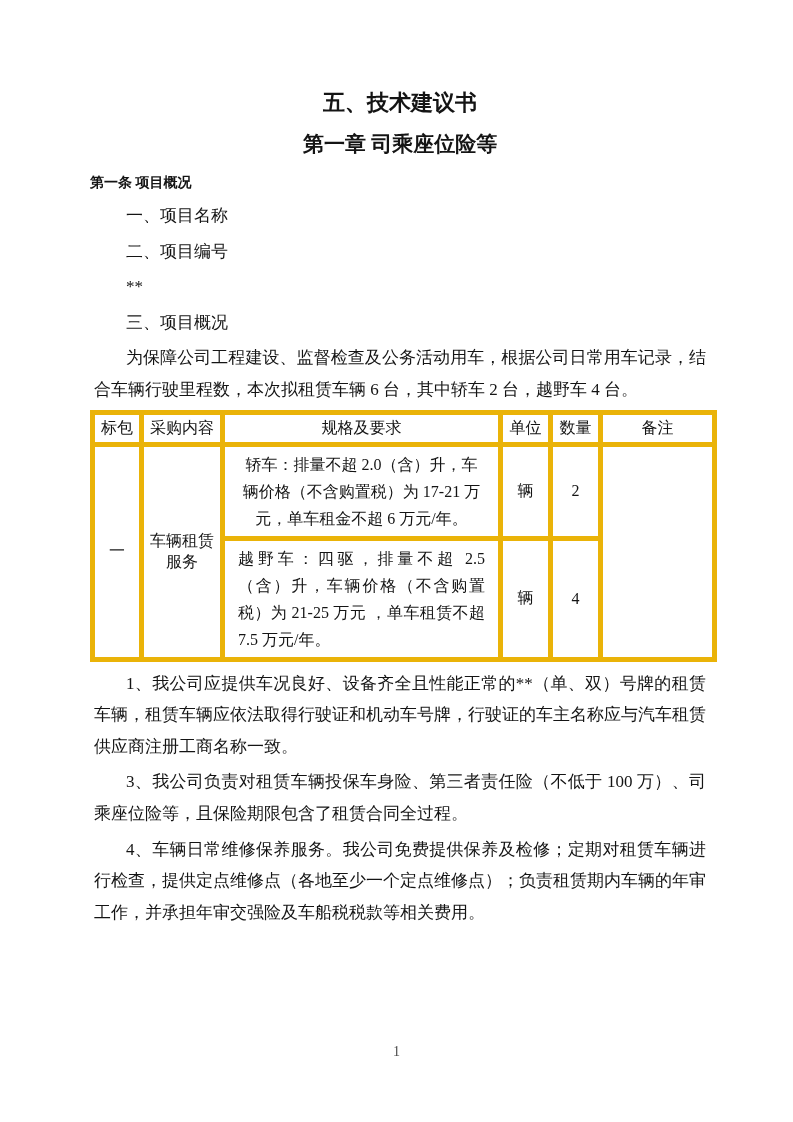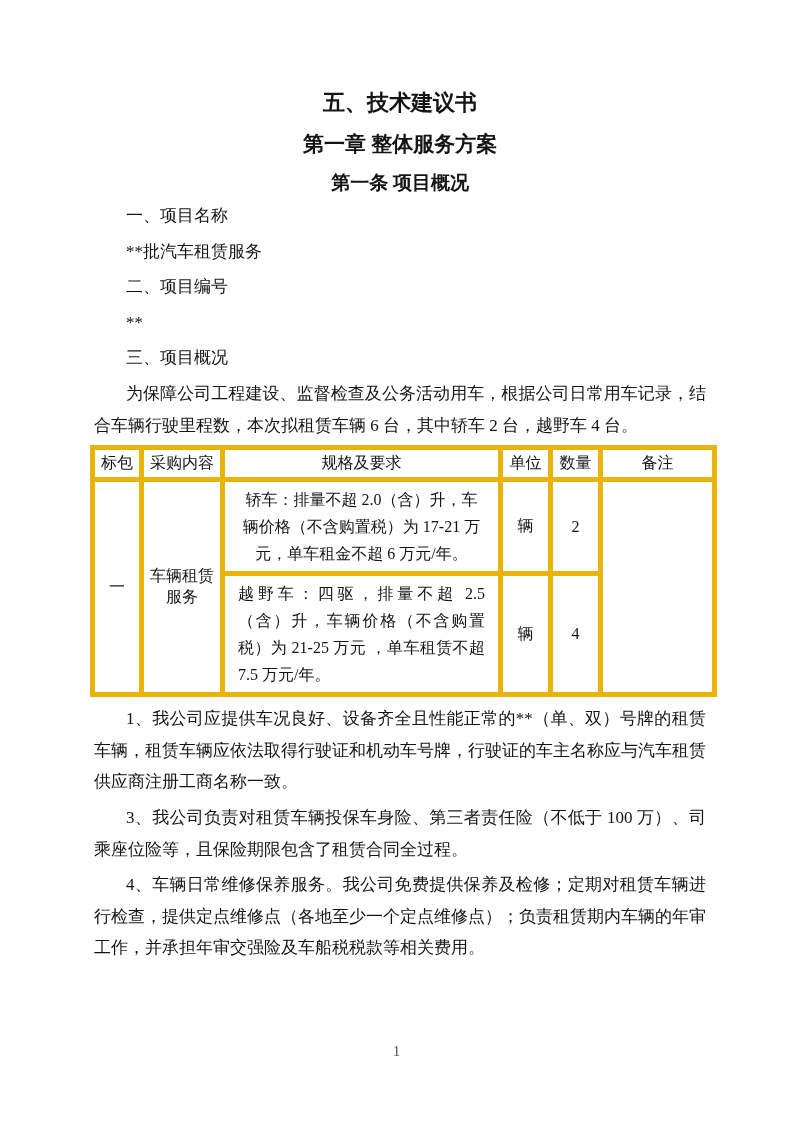--- a/index.html
+++ b/index.html
@@ -8,21 +8,21 @@
     width:793px;height:1122px;
     box-sizing:border-box;
     padding:85px 83px 0 90px;
     background:#fff;
     font-family:"Liberation Serif","DejaVu Serif",serif;
     color:#141414;
     overflow:hidden;
   }
   .h1{font-size:22px;font-weight:bold;text-align:center;margin:0;line-height:36px;}
   .h2{font-size:21px;font-weight:bold;text-align:center;margin:8px 0 0;line-height:30px;}
-  .h3{font-size:19px;font-weight:bold;text-align:center;margin:10px 0 0;line-height:28px;}
+  .h3{font-size:14px;font-weight:bold;margin:10px 0 0;line-height:28px;}
   .body-text p{
     margin:4px;
     font-size:17px;
     line-height:31.6px;
     text-indent:32px;
     text-align:justify;
   }
   .body-text p.first{margin-top:3px;}
   table.proc{
     border-collapse:collapse;
@@ -57,26 +57,25 @@
     font-size:14px;
     color:#4a4a4a;
   }
 </style>
 </head>
 <body>
 
 <div class="page">
 
   <div class="h1">五、技术建议书</div>
-  <div class="h2">第一章 整体服务方案</div>
+  <div class="h2">第一章 司乘座位险等</div>
   <div class="h3">第一条 项目概况</div>
 
   <div class="body-text">
     <p class="first">一、项目名称</p>
-    <p>**批汽车租赁服务</p>
     <p>二、项目编号</p>
     <p>**</p>
     <p>三、项目概况</p>
     <p>为保障公司工程建设、监督检查及公务活动用车，根据公司日常用车记录，结合车辆行驶里程数，本次拟租赁车辆 6 台，其中轿车 2 台，越野车 4 台。</p>
   </div>
 
   <table class="proc">
     <colgroup>
       <col style="width:49px">
       <col style="width:81px">

